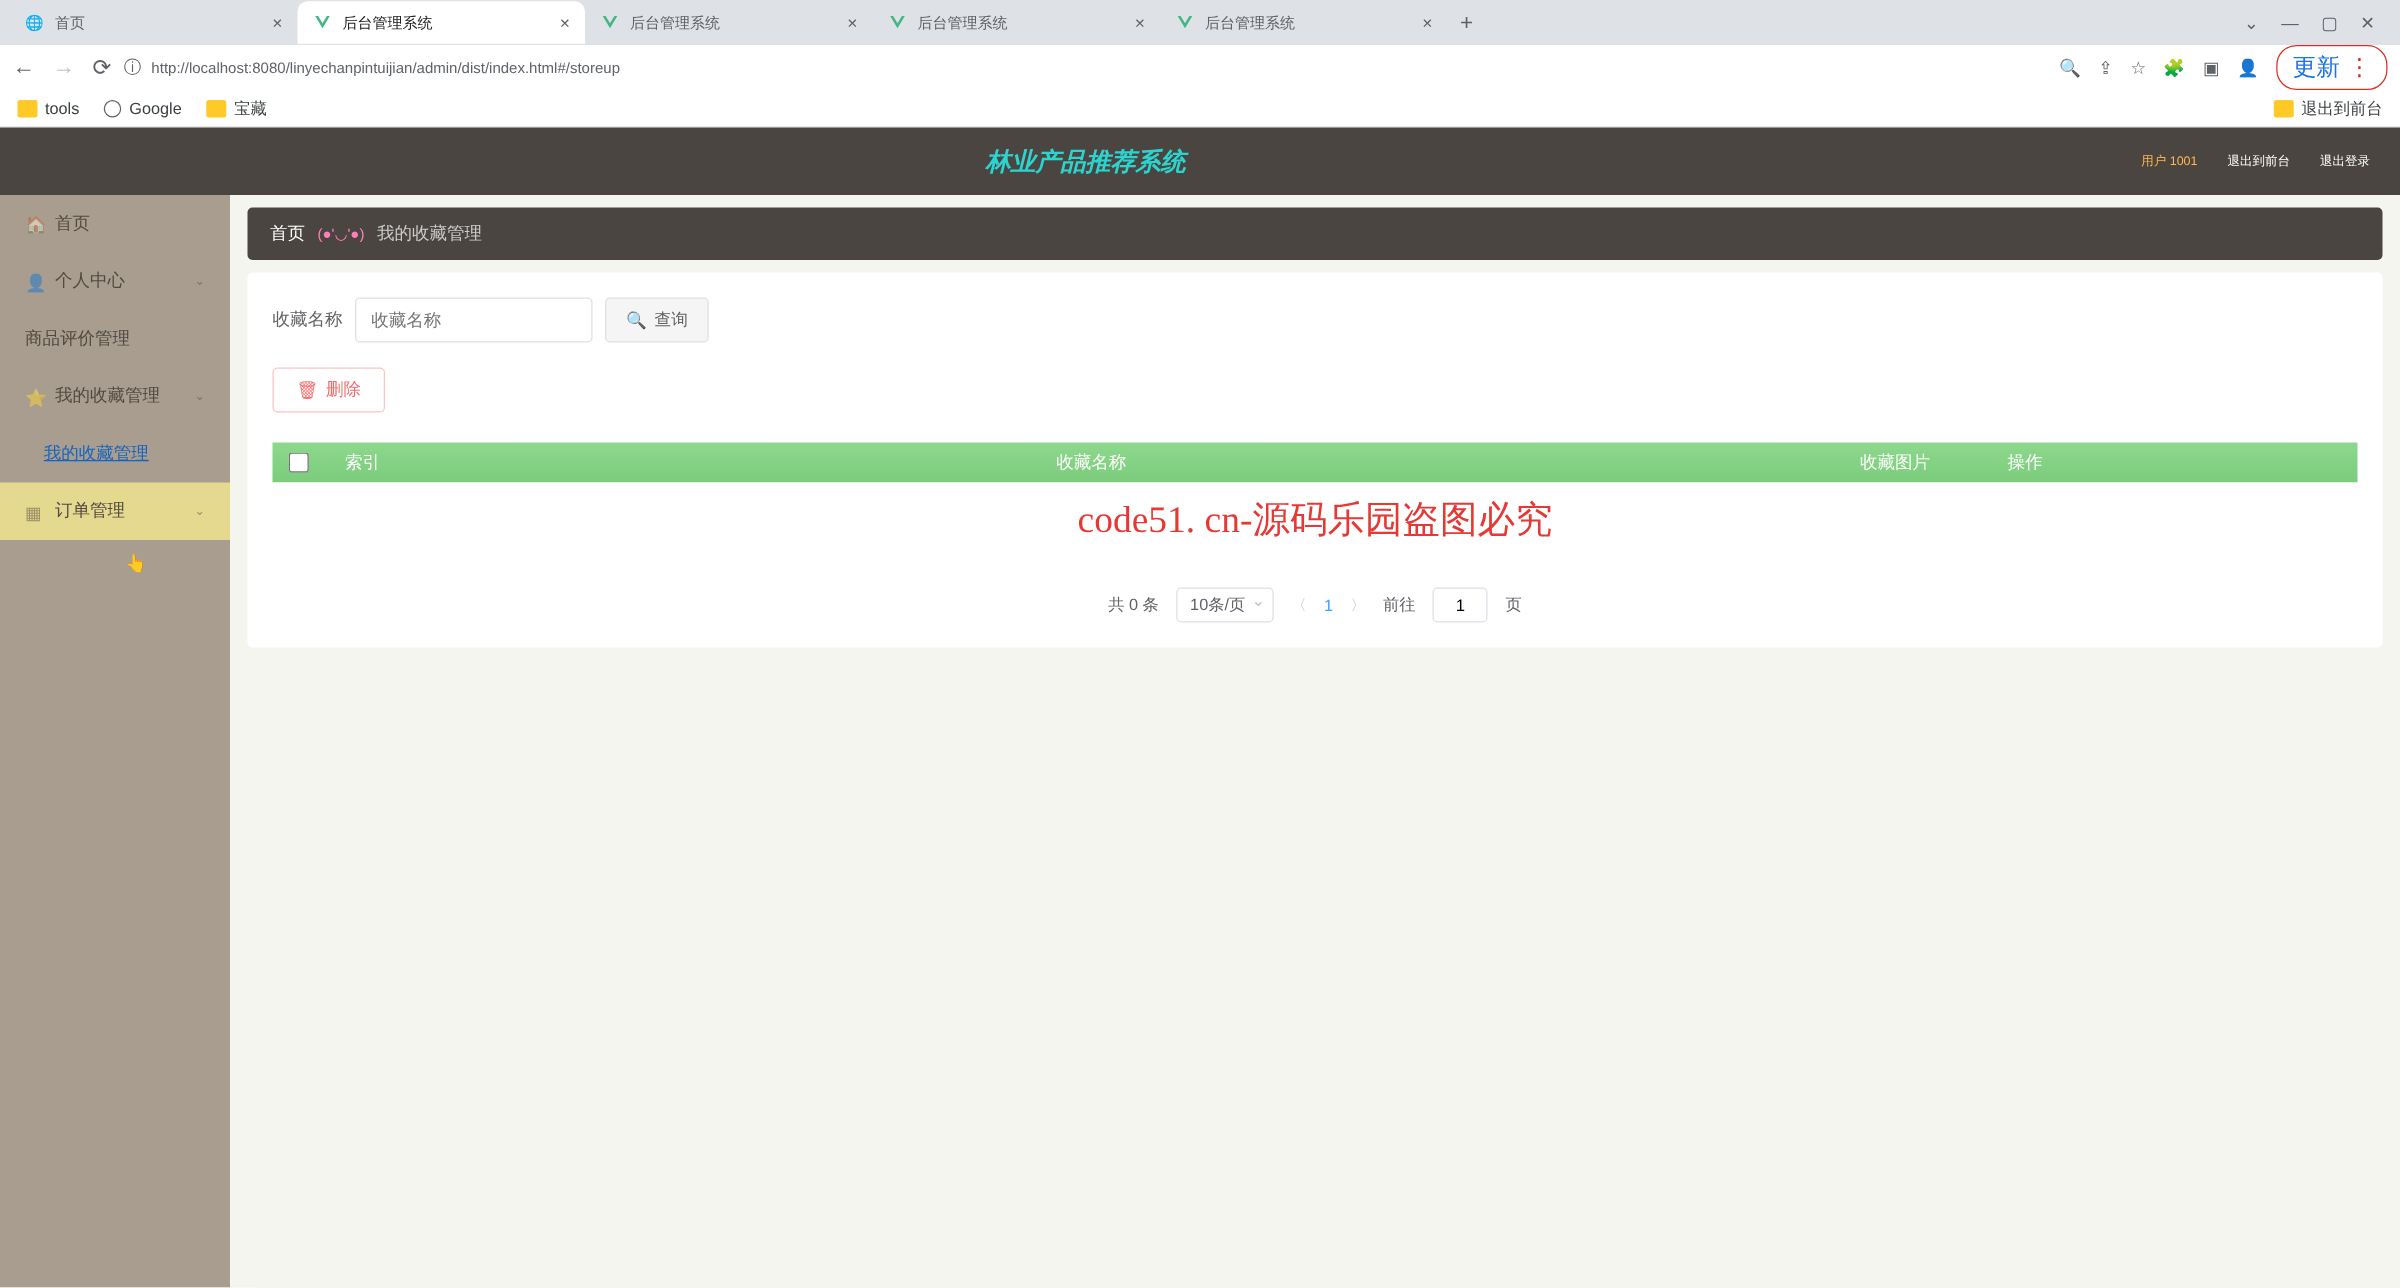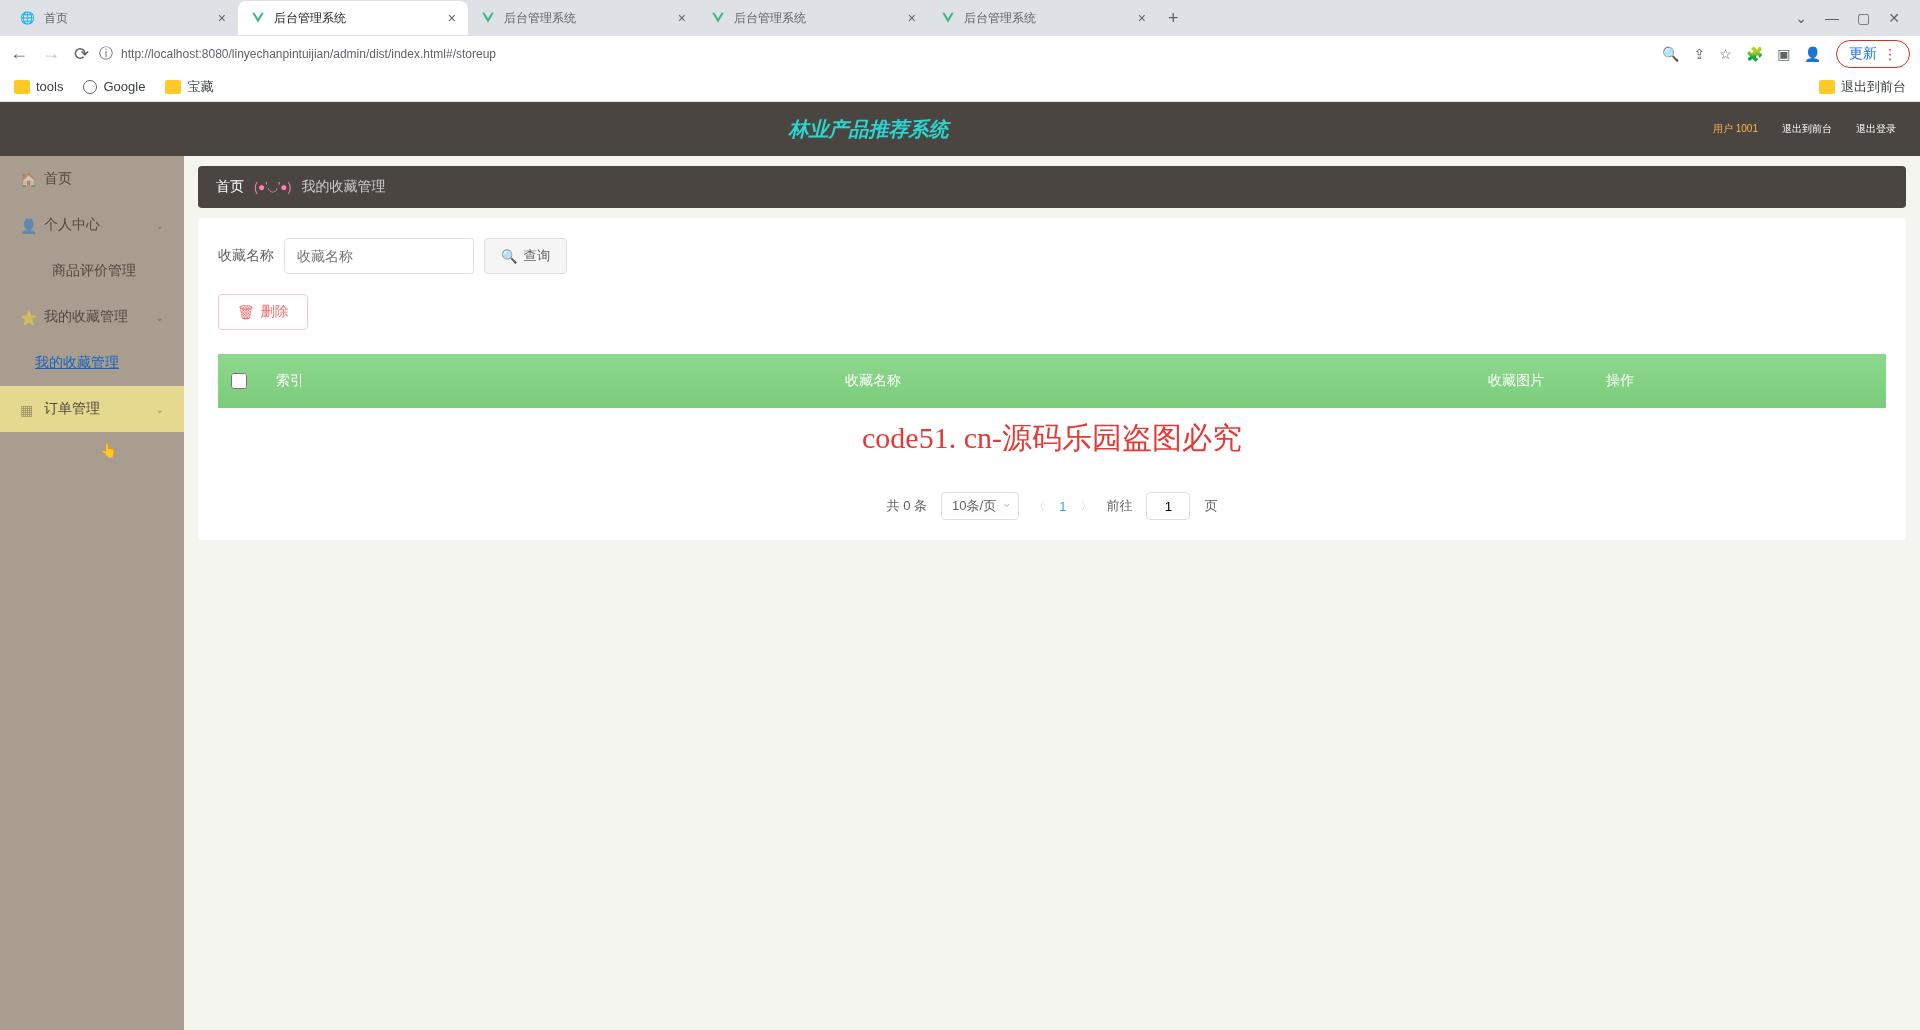--- a/index.html
+++ b/index.html
@@ -18,41 +18,41 @@
     .window-controls span { cursor: pointer; font-size: 14px; }
     
     .address-bar { display: flex; align-items: center; height: 36px; background: #fff; padding: 0 10px; gap: 10px; }
     .nav-arrows { display: flex; gap: 14px; color: #5f6368; }
     .nav-arrows span { cursor: pointer; font-size: 18px; }
     .nav-arrows .disabled { color: #bdc1c6; }
     .url-zone { flex: 1; display: flex; align-items: center; gap: 8px; color: #5f6368; }
     .url-text { font-size: 12px; color: #5f6368; }
     .addr-icons { display: flex; gap: 14px; align-items: center; color: #5f6368; }
     .addr-icons span { cursor: pointer; }
-    .update-btn { border: 1px solid #d93025; color: #1a73e8; padding: 4px 12px; border-radius: 16px; font-size: 14px; cursor: pointer; display: flex; align-items: center; gap: 6px; }
+    .update-btn { border: 1px solid #d93025; color: #1a73e8; padding: 4px 12px; border-radius: 16px; font-size: 19px; cursor: pointer; display: flex; align-items: center; gap: 6px; }
     .update-dots { color: #d93025; }
     
     .bookmark-bar { display: flex; align-items: center; height: 30px; background: #fff; padding: 0 14px; gap: 20px; border-bottom: 1px solid #e0e0e0; font-size: 13px; color: #3c4043; }
     .bookmark-item { display: flex; align-items: center; gap: 6px; cursor: pointer; }
     .bookmark-folder { width: 16px; height: 14px; background: #ffca28; border-radius: 2px; }
     .bookmark-globe { width: 14px; height: 14px; border: 1.5px solid #5f6368; border-radius: 50%; }
     .other-bookmarks { margin-left: auto; }
     
     
     .app-header { background: #4a4540; height: 54px; display: flex; align-items: center; padding: 0 24px; color: #fff; }
     .app-title { flex: 1; text-align: center; font-size: 20px; font-weight: bold; color: #2dd4cf; font-style: italic; }
     .header-right { display: flex; gap: 24px; font-size: 10px; }
     .header-right span { cursor: pointer; }
     .user-label { color: #ffb84d; }
     
     
     .app-body { display: flex; height: calc(100vh - 156px); }
     .sidebar { width: 184px; background: #a89d8e; display: flex; flex-direction: column; }
     .sidebar-item { display: flex; align-items: center; gap: 10px; padding: 14px 20px; color: #514a42; font-size: 14px; cursor: pointer; position: relative; }
-    .sidebar-item.sub { padding-left: 52px; }
+    .sidebar-item.sub { padding-left: 20px; }
     .sidebar-item.active-sub { padding-left: 35px; color: #1565c0; text-decoration: underline; background: #a89d8e; }
     .sidebar-item.highlighted { background: #e5d88f; }
     .sidebar-icon { width: 14px; height: 14px; opacity: 0.5; }
     .sidebar-chevron { margin-left: auto; font-size: 10px; opacity: 0.5; }
     
     .main { flex: 1; background: #f5f5f0; padding: 10px 14px; overflow: auto; }
     .breadcrumb { background: #4a4540; color: #fff; padding: 12px 18px; border-radius: 4px; display: flex; align-items: center; gap: 10px; font-size: 14px; }
     .breadcrumb-home { color: #fff; }
     .breadcrumb-emoji { color: #ff7eb9; font-size: 12px; }
     .breadcrumb-current { color: #ccc; }
@@ -60,21 +60,21 @@
     .content-card { background: #fff; border-radius: 4px; padding: 20px; margin-top: 10px; }
     .search-row { display: flex; align-items: center; gap: 10px; }
     .search-label { color: #606266; }
     .search-input { width: 190px; height: 36px; border: 1px solid #dcdfe6; border-radius: 4px; padding: 0 12px; font-size: 14px; }
     .search-btn { height: 36px; padding: 0 16px; background: #f5f5f5; border: 1px solid #dcdfe6; border-radius: 4px; cursor: pointer; display: flex; align-items: center; gap: 6px; color: #606266; }
     
     .delete-row { margin-top: 20px; }
     .delete-btn { height: 36px; padding: 0 18px; background: #fff; border: 1px solid #fbc4c4; color: #f56c6c; border-radius: 4px; cursor: pointer; display: flex; align-items: center; gap: 6px; font-size: 14px; }
     
     .table-wrap { margin-top: 24px; position: relative; }
-    .table-header { display: flex; background: #7ed07e; background: linear-gradient(#8dd88d, #7ccc7c); color: #fff; height: 54px; align-items: center; font-size: 14px; }
+    .table-header { display: flex; background: #7ed07e; background: linear-gradient(#8dd88d, #7ccc7c); color: #fff; height: 32px; align-items: center; font-size: 14px; }
     .th-check { width: 42px; display: flex; justify-content: center; }
     .th-check input { width: 16px; height: 16px; }
     .th-index { width: 60px; text-align: center; }
     .th-name { flex: 1; text-align: center; }
     .th-img { width: 180px; text-align: center; }
     .th-action { width: 280px; text-align: left; }
     .table-body { min-height: 60px; background: #fff; position: relative; }
     .watermark-text { position: absolute; left: 50%; top: 50%; transform: translate(-50%, -50%); color: #e53935; font-size: 30px; font-family: "SimSun", serif; font-weight: 500; white-space: nowrap; }
     
     .pagination { display: flex; align-items: center; justify-content: center; gap: 14px; margin-top: 24px; color: #606266; font-size: 13px; }

